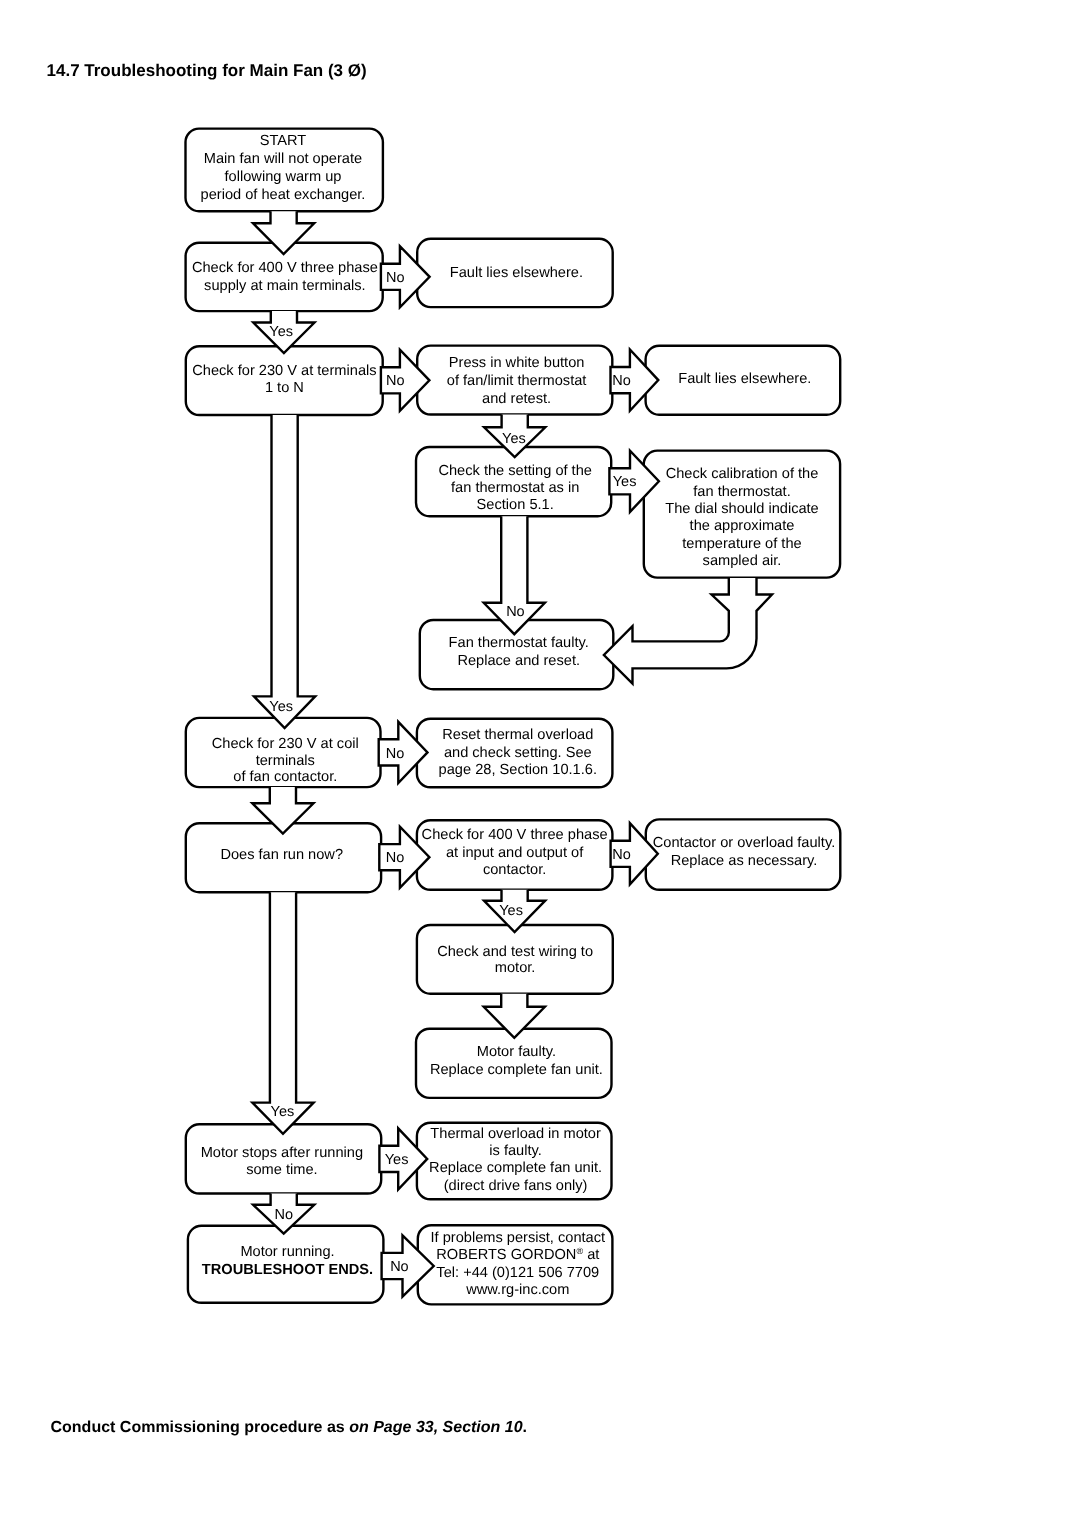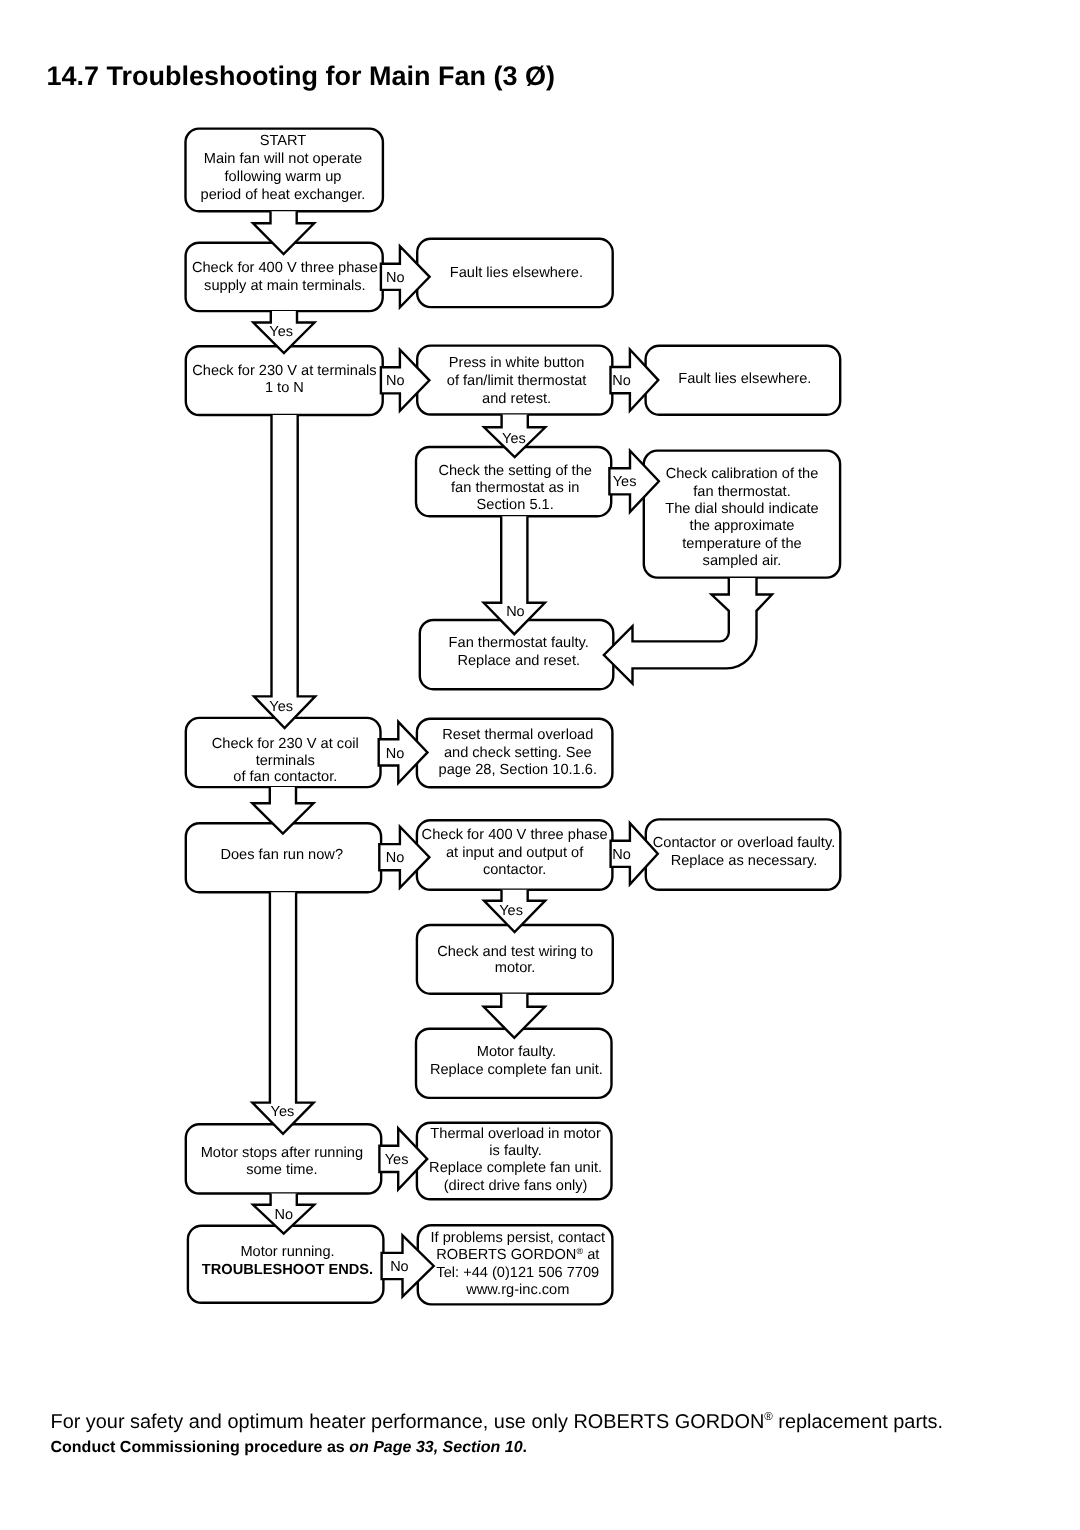--- a/index.html
+++ b/index.html
@@ -1,19 +1,19 @@
 <!DOCTYPE html>
 <html><head>
 <meta charset="utf-8">
 <title>14.7 Troubleshooting for Main Fan</title>
 <style>
   html,body{margin:0;padding:0;background:#fff;}
   body{width:1080px;height:1530px;font-family:"Liberation Sans",sans-serif;color:#000;-webkit-font-smoothing:antialiased;text-rendering:geometricPrecision;}
   #page{position:relative;width:1080px;height:1530px;overflow:hidden;background:#fff;}
-  #title{position:absolute;left:46.5px;top:61px;transform:translateZ(0);font-size:27px;font-weight:bold;white-space:nowrap;}
+  #title{position:absolute;left:46.5px;top:61px;transform:translateZ(0);font-size:17px;font-weight:bold;white-space:nowrap;}
   #footer{position:absolute;left:50.5px;top:1411.5px;width:1000px;transform:translateZ(0);}
   #footer .l1{font-size:19.9px;line-height:1;white-space:nowrap;}
   #footer .l2{font-size:16px;font-weight:bold;margin-top:8px;line-height:1;white-space:nowrap;}
   #footer .l2 i{font-style:italic;}
   .sup{font-size:0.58em;vertical-align:super;}
   svg#flow{position:absolute;left:0;top:0;transform:translateZ(0);}
   .shape{fill:#fff;stroke:#000;stroke-width:2.4;stroke-linejoin:miter;stroke-linecap:butt;}
   .txt{font-family:"Liberation Sans",sans-serif;font-size:14.62px;fill:#000;text-anchor:middle;}
   .lbl{font-family:"Liberation Sans",sans-serif;font-size:14.5px;fill:#000;text-anchor:middle;}
   .sup-svg{font-size:0.62em;baseline-shift:super;}
@@ -207,16 +207,15 @@
 </g>
 <g>
   <path class="shape" d="M383.40,1252.90 H402.50 V1235.40 L433.70,1266.00 L402.50,1296.60 V1279.10 H383.40 M383.40,1252.90 L381.60,1252.90 L381.60,1279.10 L383.40,1279.10"></path>
   <text class="lbl" x="399.40" y="1270.50">No</text>
 </g>
 <g>
   <path class="shape" d="M728.80,578.00 V594.50 H711.50 L728.80,610.80 V632.40 A9.0,9.0 0 0 1 719.80,641.40 H632.50 V626.20 L603.90,655.00 L632.50,683.60 V668.40 H726.50 A30.0,30.0 0 0 0 756.50,638.40 V610.80 L772.00,594.50 H756.50 V578.00"></path>
 </g>
   </svg>
   <div id="footer">
-    <div class="l1"><span>For your safety and optimum heater performance, use only ROBERTS GORDON</span><span class="sup">®</span><span> replacement parts.</span></div>
     <div class="l2"><span>Conduct Commissioning procedure as </span><i>on Page 33, Section 10</i><span>.</span></div>
   </div>
 </div>
 
 </body></html>

